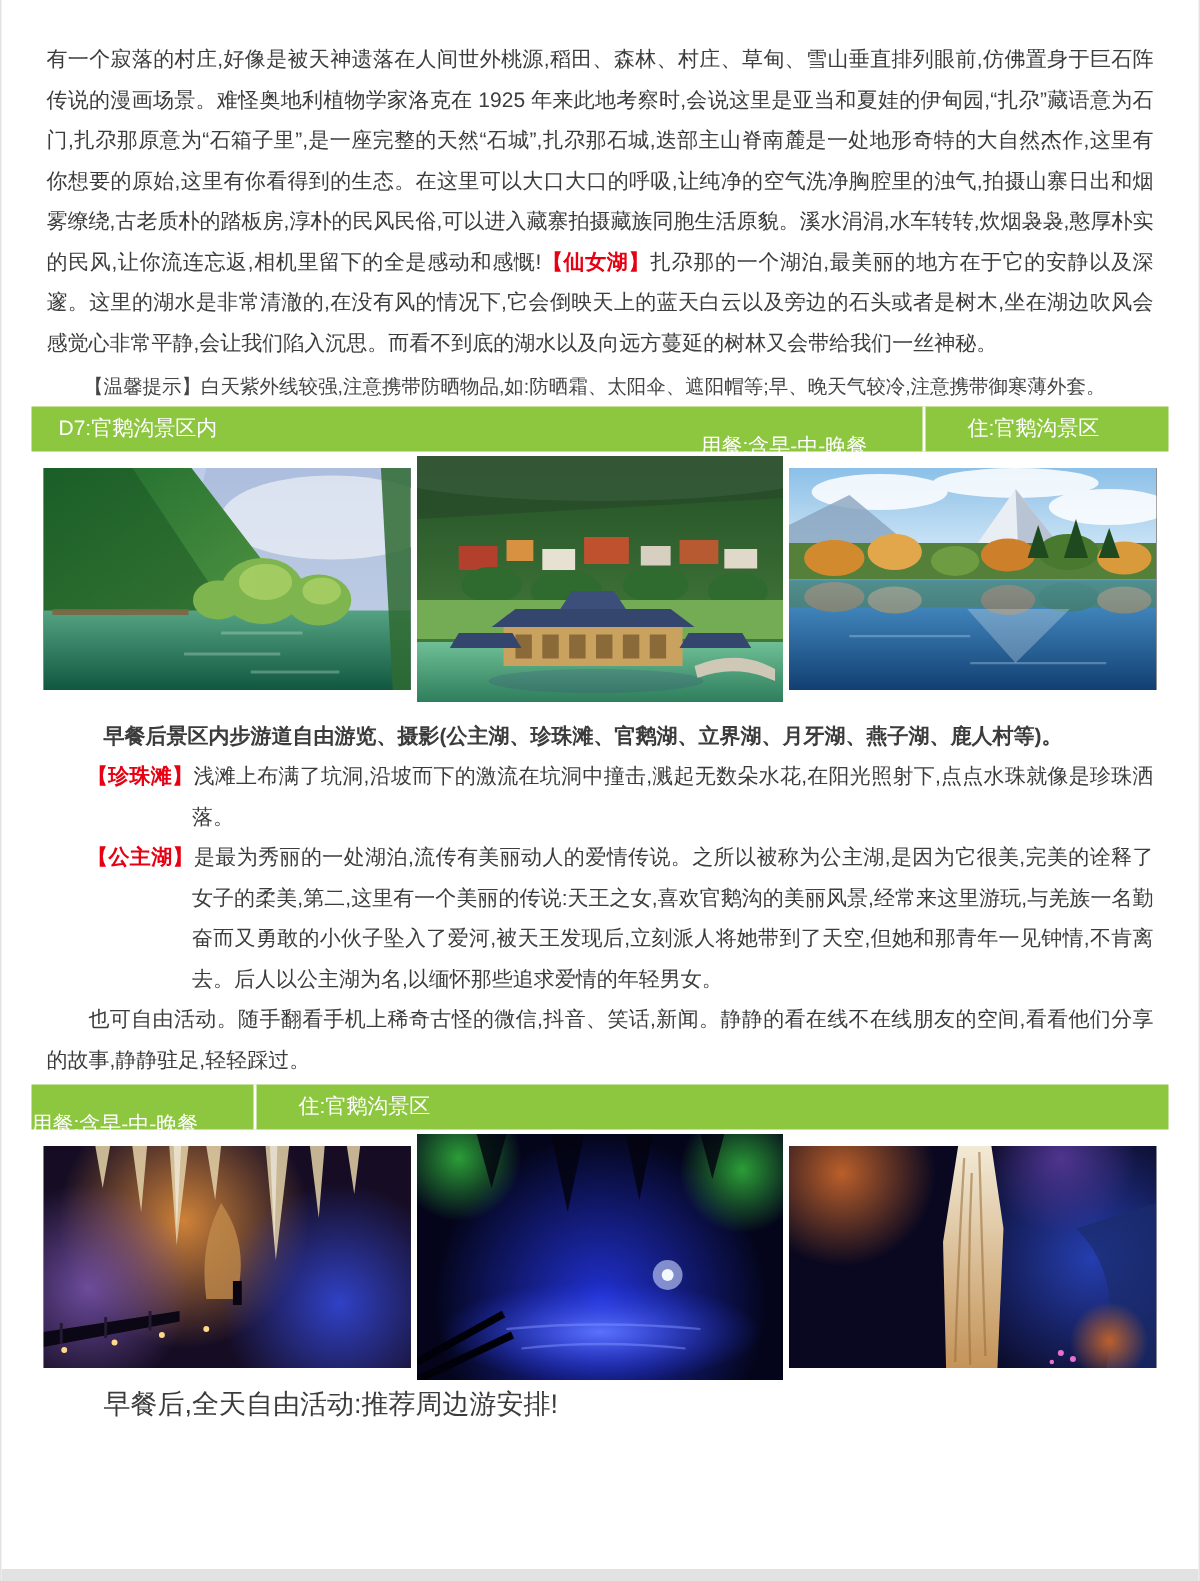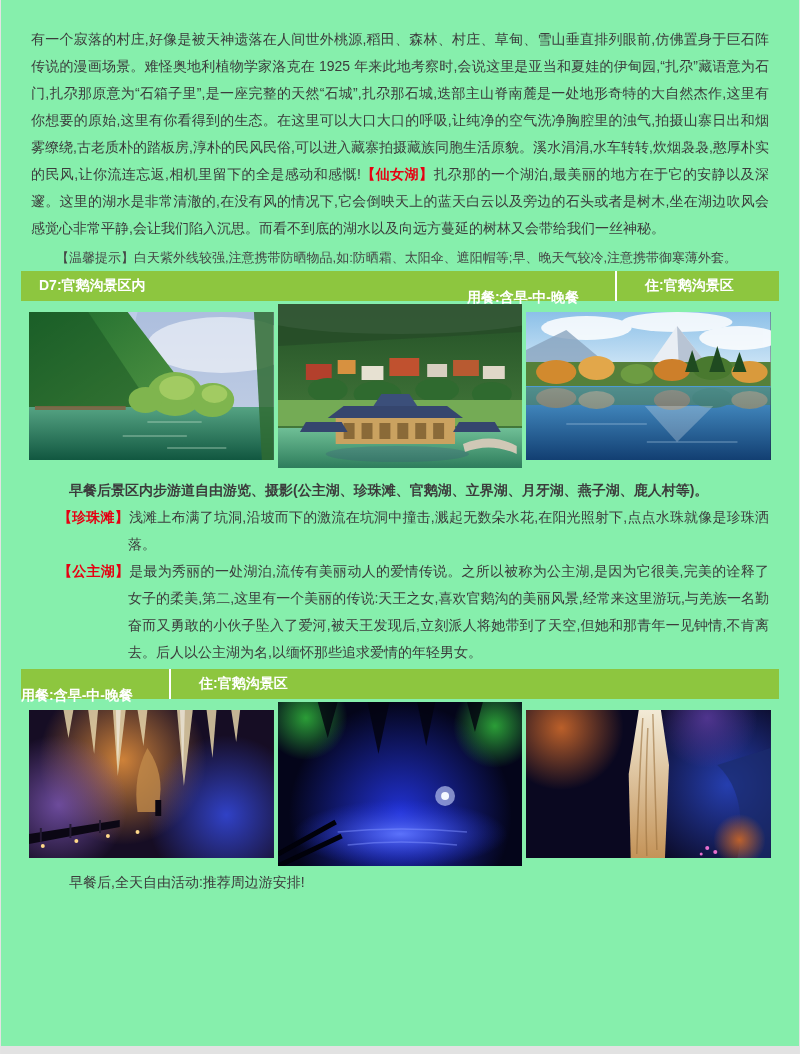--- a/index.html
+++ b/index.html
@@ -1,50 +1,50 @@
 <!DOCTYPE html>
 <html><head>
 <meta charset="utf-8">
 <style>
   html,body{margin:0;padding:0;background:#ececec;}
   .page{
-    width:800px;height:1054px;margin:0 auto;background:#86efac;
+    width:800px;height:1054px;margin:0 auto;background:#ffffff;
     font-family:"Liberation Sans","DejaVu Sans",sans-serif;color:#3c3c3c;
     position:relative;overflow:hidden;box-sizing:border-box;
     border-left:1px solid #e3e3e3;border-right:1px solid #e3e3e3;
   }
   p{margin:0;}
   .intro{
     padding:26px 30px 0 30px;font-size:14px;line-height:27px;
     text-align:justify;color:#3c3c3c;
   }
   .hl{color:#e60012;font-weight:bold;}
   .tip{
     padding:5px 30px 0 30px;font-size:13px;line-height:21px;
     color:#454545;text-align:justify;text-indent:25px;
   }
   .bar{
     margin:3px 20px 0 20px;height:30px;background:#8dc63f;
-    display:flex;align-items:center;color:#ffffff;font-weight:bold;font-size:14px;
+    display:flex;align-items:center;color:#ffffff;font-weight:normal;font-size:14px;
   }
   .bar-title{flex:1;padding-left:18px;}
   .bar-meals{width:148px;margin-top:24px;}
   .bar-sep{width:2px;height:30px;background:#ffffff;margin-right:12px;}
   .bar-stay{width:134px;margin-left:16px;}
   .photo-row{
     display:flex;gap:4px;margin:3px 28px 0 28px;height:164px;align-items:flex-start;
   }
   .photo{flex:1 1 0;height:148px;margin-top:8px;overflow:hidden;background:#222;}
   .photo.tall{height:164px;margin-top:0;}
   .photo svg{width:100%;height:100%;display:block;}
   .day-text{padding:9px 30px 0 30px;font-size:14px;line-height:27px;text-align:justify;}
   .day-intro{padding-left:38px;text-align:left;font-weight:bold;}
   .spot{margin-left:27px;padding-left:70px;text-indent:-70px;}
   .outro{text-indent:28px;}
-  .final-line{padding:6px 30px 0 68px;font-size:14px;line-height:20px;}
+  .final-line{padding:6px 30px 0 68px;font-size:18px;line-height:20px;}
   .footer-strip{position:absolute;left:0;bottom:0;width:100%;height:8px;background:#e2e2e2;}
 </style>
 </head>
 <body>
 
 <div class="page">
 
   <p class="intro"><span>有一个寂落的村庄,好像是被天神遗落在人间世外桃源,稻田、森林、村庄、草甸、雪山垂直排列眼前,仿佛置身于巨石阵传说的漫画场景。难怪奥地利植物学家洛克在 1925 年来此地考察时,会说这里是亚当和夏娃的伊甸园,“扎尕”藏语意为石门,扎尕那原意为“石箱子里”,是一座完整的天然“石城”,扎尕那石城,迭部主山脊南麓是一处地形奇特的大自然杰作,这里有你想要的原始,这里有你看得到的生态。在这里可以大口大口的呼吸,让纯净的空气洗净胸腔里的浊气,拍摄山寨日出和烟雾缭绕,古老质朴的踏板房,淳朴的民风民俗,可以进入藏寨拍摄藏族同胞生活原貌。溪水涓涓,水车转转,炊烟袅袅,憨厚朴实的民风,让你流连忘返,相机里留下的全是感动和感慨!</span><span class="hl">【仙女湖】</span><span>扎尕那的一个湖泊,最美丽的地方在于它的安静以及深邃。这里的湖水是非常清澈的,在没有风的情况下,它会倒映天上的蓝天白云以及旁边的石头或者是树木,坐在湖边吹风会感觉心非常平静,会让我们陷入沉思。而看不到底的湖水以及向远方蔓延的树林又会带给我们一丝神秘。</span></p>
 
   <p class="tip">【温馨提示】白天紫外线较强,注意携带防晒物品,如:防晒霜、太阳伞、遮阳帽等;早、晚天气较冷,注意携带御寒薄外套。</p>
@@ -199,20 +199,21 @@
             <line x1="120" y1="130" x2="210" y2="130"></line>
           </g>
       </svg>
     </div>
   </div>
 
   <div class="day-text">
     <p class="day-intro">早餐后景区内步游道自由游览、摄影(公主湖、珍珠滩、官鹅湖、立界湖、月牙湖、燕子湖、鹿人村等)。</p>
     <p class="spot"><span class="hl">【珍珠滩】</span><span>浅滩上布满了坑洞,沿坡而下的激流在坑洞中撞击,溅起无数朵水花,在阳光照射下,点点水珠就像是珍珠洒落。</span></p>
     <p class="spot"><span class="hl">【公主湖】</span><span>是最为秀丽的一处湖泊,流传有美丽动人的爱情传说。之所以被称为公主湖,是因为它很美,完美的诠释了女子的柔美,第二,这里有一个美丽的传说:天王之女,喜欢官鹅沟的美丽风景,经常来这里游玩,与羌族一名勤奋而又勇敢的小伙子坠入了爱河,被天王发现后,立刻派人将她带到了天空,但她和那青年一见钟情,不肯离去。后人以公主湖为名,以缅怀那些追求爱情的年轻男女。</span></p>
+    <p class="outro">也可自由活动。随手翻看手机上稀奇古怪的微信,抖音、笑话,新闻。静静的看在线不在线朋友的空间,看看他们分享的故事,静静驻足,轻轻踩过。</p>
   </div>
 
   <div class="bar">
     <span class="bar-meals">用餐:含早-中-晚餐</span>
     <span class="bar-sep"></span>
     <span class="bar-stay">住:官鹅沟景区</span>
   </div>
 
   <div class="photo-row">
 

